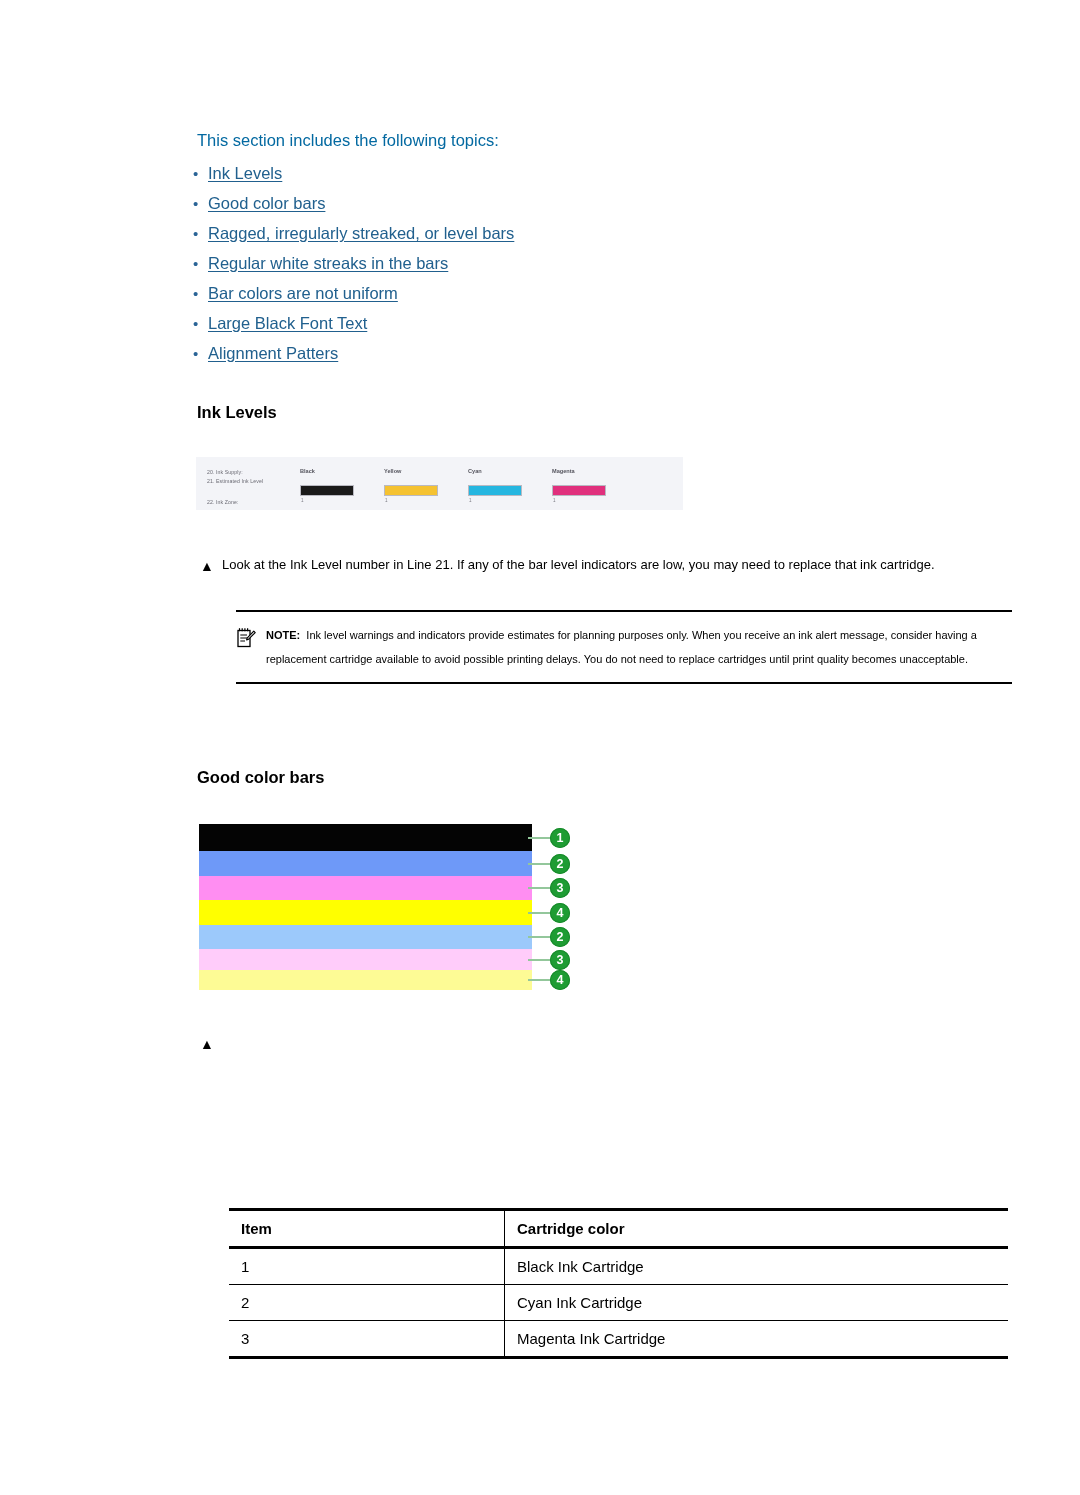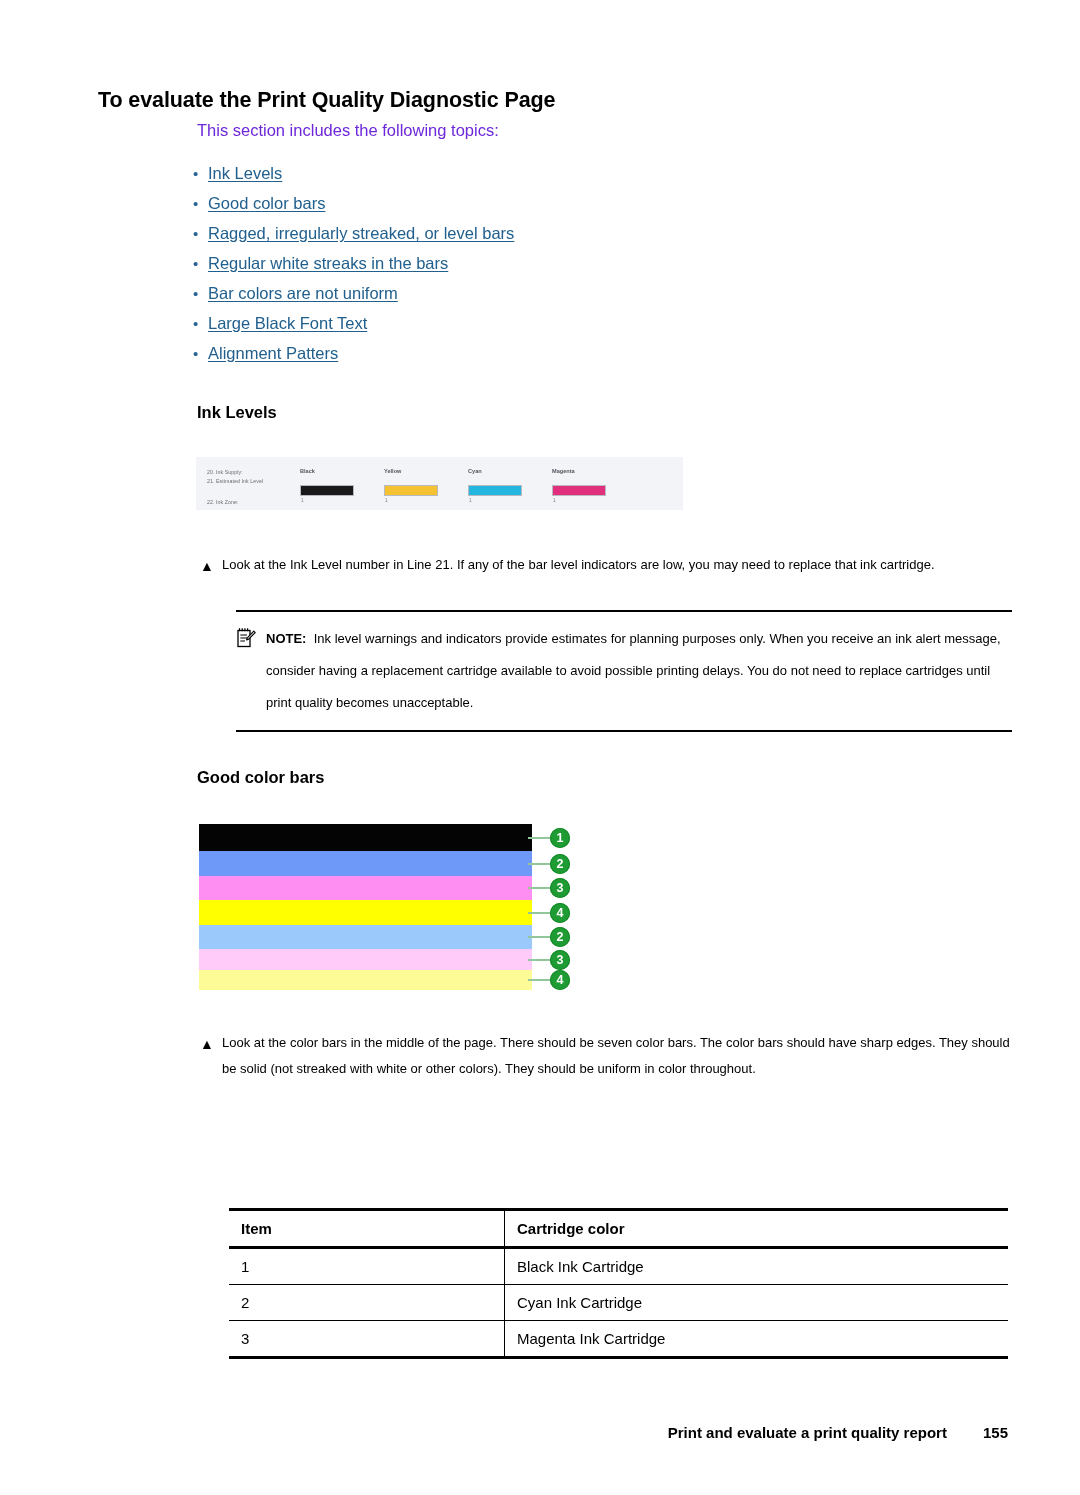--- a/index.html
+++ b/index.html
@@ -27,23 +27,23 @@
     left: 98px;
     top: 88px;
     font-size: 21.5px;
     font-weight: bold;
     letter-spacing: -0.1px;
     color: #000;
   }
   .intro-line {
     position: absolute;
     left: 197px;
-    top: 121px;
+    top: 131px;
     font-size: 16.5px;
-    color: #6d28d9;
+    color: #0369a1;
   }
 
   
   .topic-list {
     position: absolute;
     left: 190px;
     top: 164px;
     width: 760px;
   }
   .topic-item {
@@ -205,22 +205,22 @@
   }
   .note-inner {
     display: flex;
     align-items: flex-start;
   }
   .note-icon {
     flex: 0 0 30px;
     padding-top: 4px;
   }
   .note-text {
-    font-size: 13px;
-    line-height: 32px;
+    font-size: 11px;
+    line-height: 24px;
   }
   .note-label {
     font-weight: bold;
   }
 
   
   .tbl-wrap {
     position: absolute;
     left: 229px;
     top: 1208px;
@@ -260,21 +260,20 @@
     font-size: 15px;
     font-weight: bold;
   }
   .footer .fnum { margin-left: 36px; }
 </style>
 </head>
 <body>
 
 <div class="page">
 
-  <div class="doc-title">To evaluate the Print Quality Diagnostic Page</div>
 
   <div class="intro-line">This section includes the following topics:</div>
 
   <div class="topic-list">
     <div class="topic-item">
       <span class="topic-bullet">•</span>
       <span class="topic-link">Ink Levels</span>
     </div>
     <div class="topic-item">
       <span class="topic-bullet">•</span>
@@ -377,21 +376,20 @@
         <div class="cb-leader" style="top: 134.5px; right: 20px; width: 22px;"></div>
         <div class="cb-badge" style="top: 125.5px; background: rgb(30, 156, 51);">3</div>
         <div class="cb-leader" style="top: 155px; right: 20px; width: 22px;"></div>
         <div class="cb-badge" style="top: 146px; background: rgb(30, 156, 51);">4</div>
       </div>
   </div>
 
   <div class="instr" id="instr-bars">
     <div class="instr-tri">▲</div>
     <div class="instr-body">
-      <div>Look at the color bars in the middle of the page. There should be seven color bars. The color bars should have sharp edges. They should be solid (not streaked with white or other colors). They should be uniform in color throughout.</div>
     </div>
   </div>
 
   <div class="tbl-wrap">
     <table class="cart">
       <thead>
         <tr>
           <th class="c1">Item</th>
           <th class="c2">Cartridge color</th>
         </tr>
@@ -406,17 +404,14 @@
           <td class="c2">Cyan Ink Cartridge</td>
         </tr>
         <tr>
           <td class="c1">3</td>
           <td class="c2">Magenta Ink Cartridge</td>
         </tr>
       </tbody>
     </table>
   </div>
 
-  <div class="footer">
-    <span>Print and evaluate a print quality report</span><span class="fnum">155</span>
-  </div>
 
 </div>
 
 </body></html>

